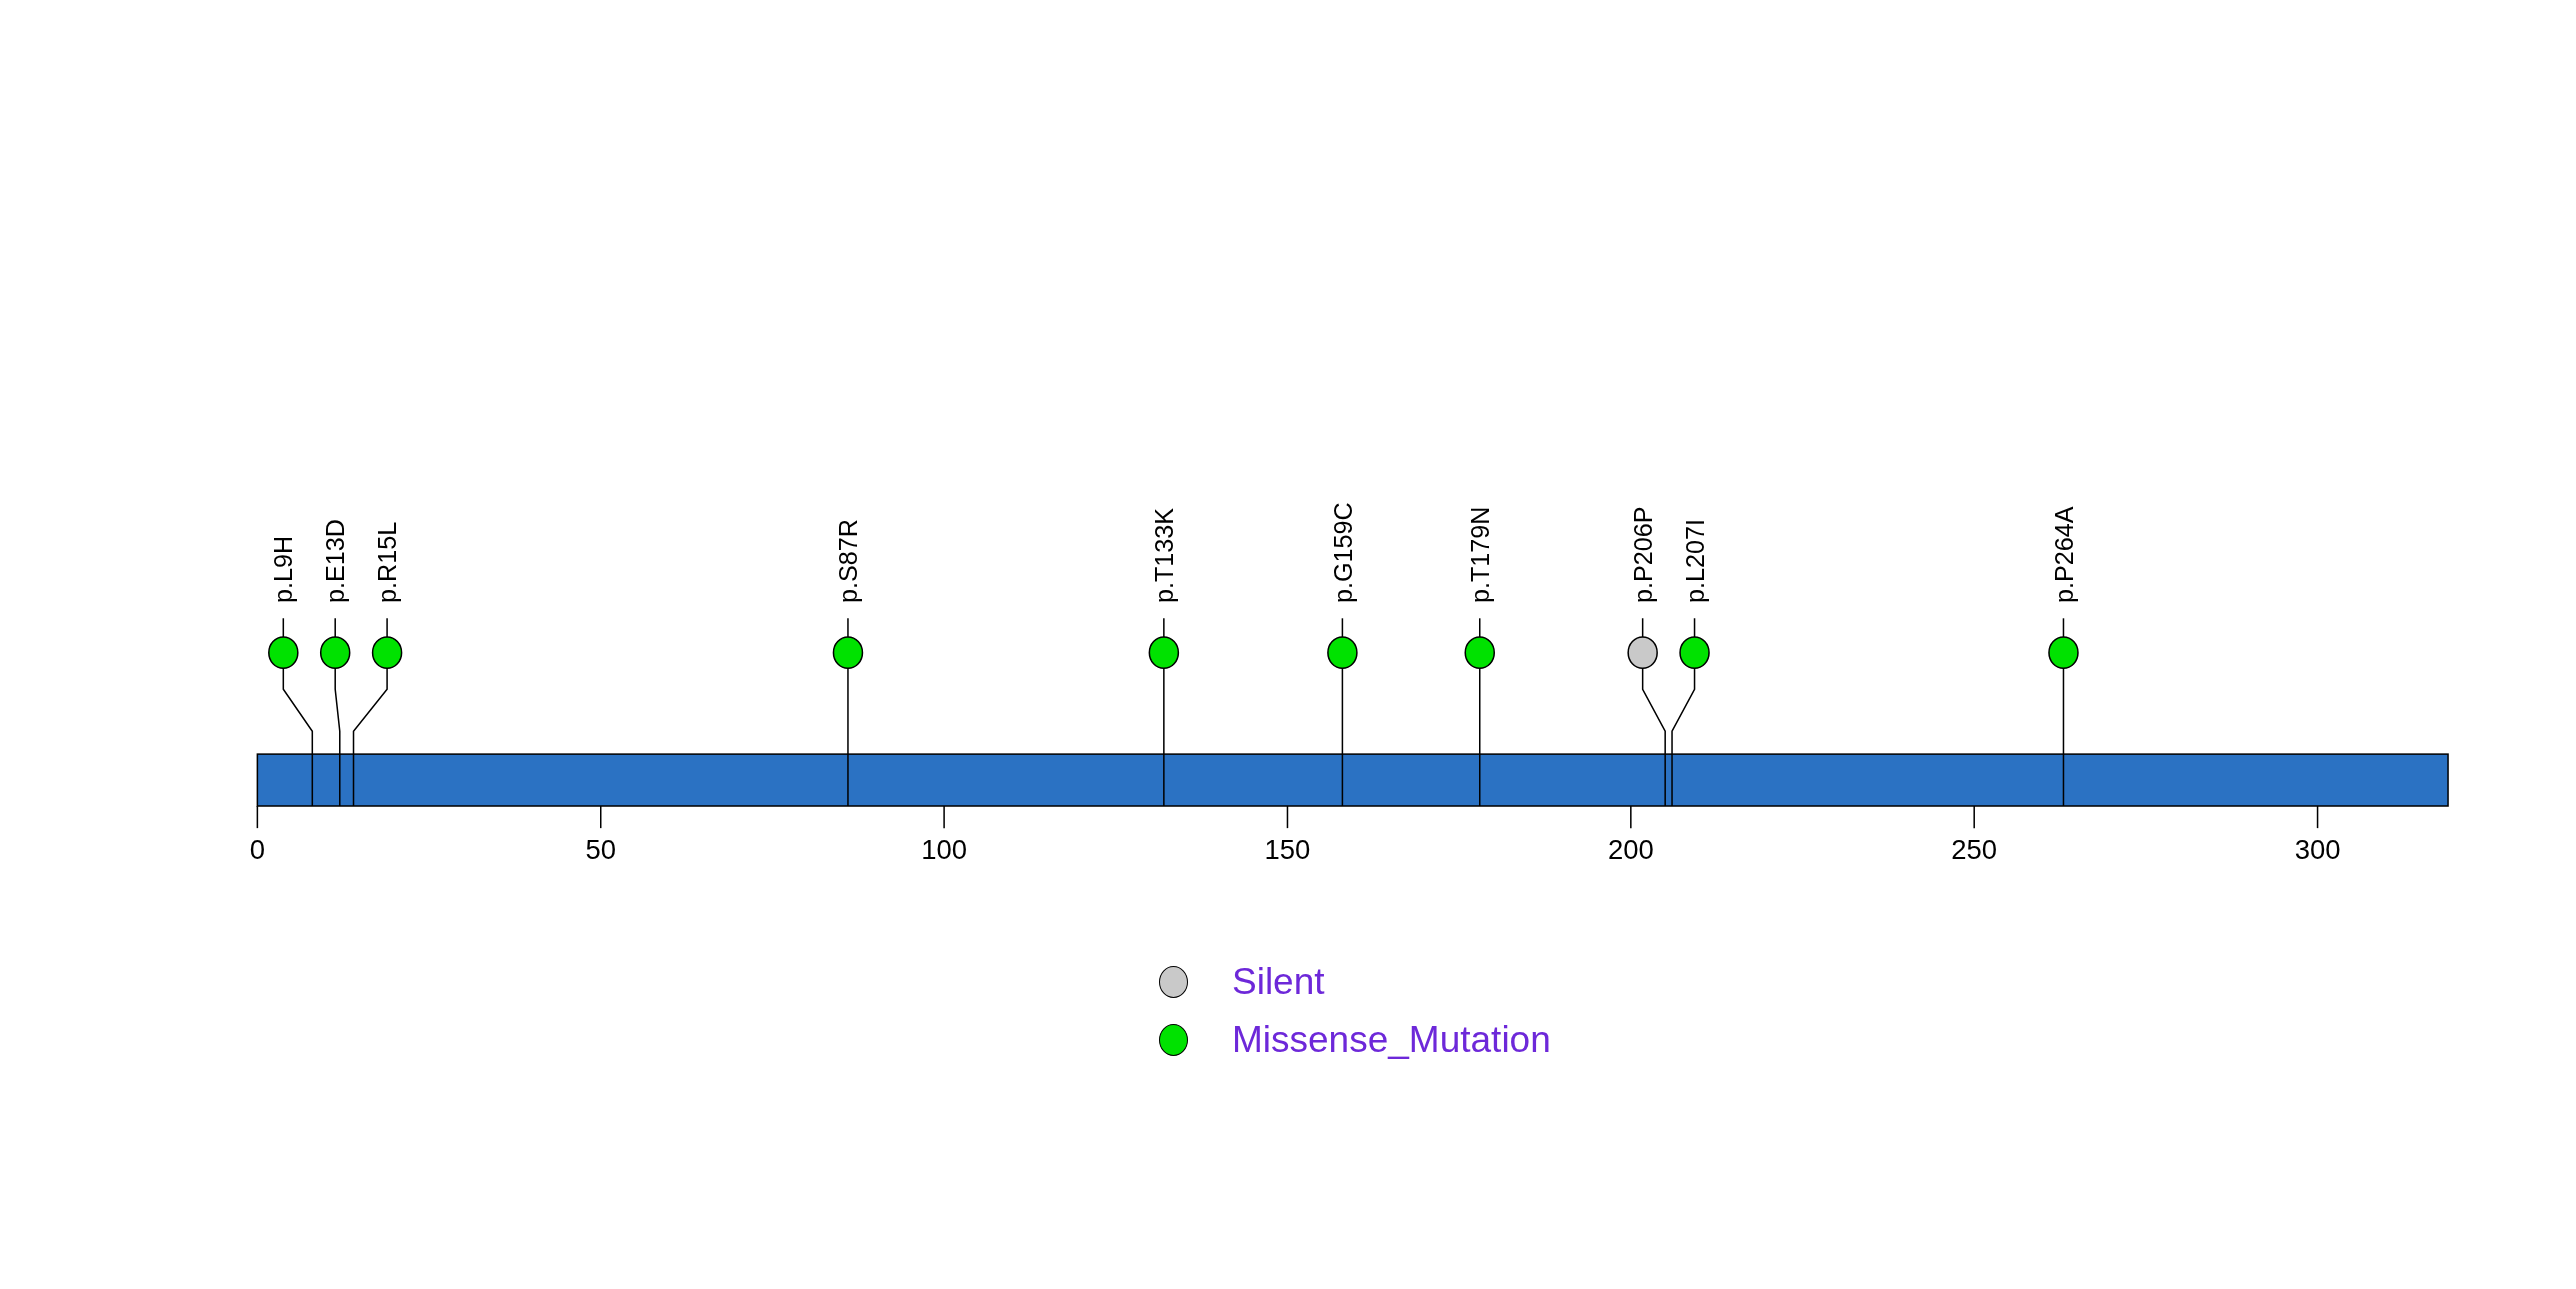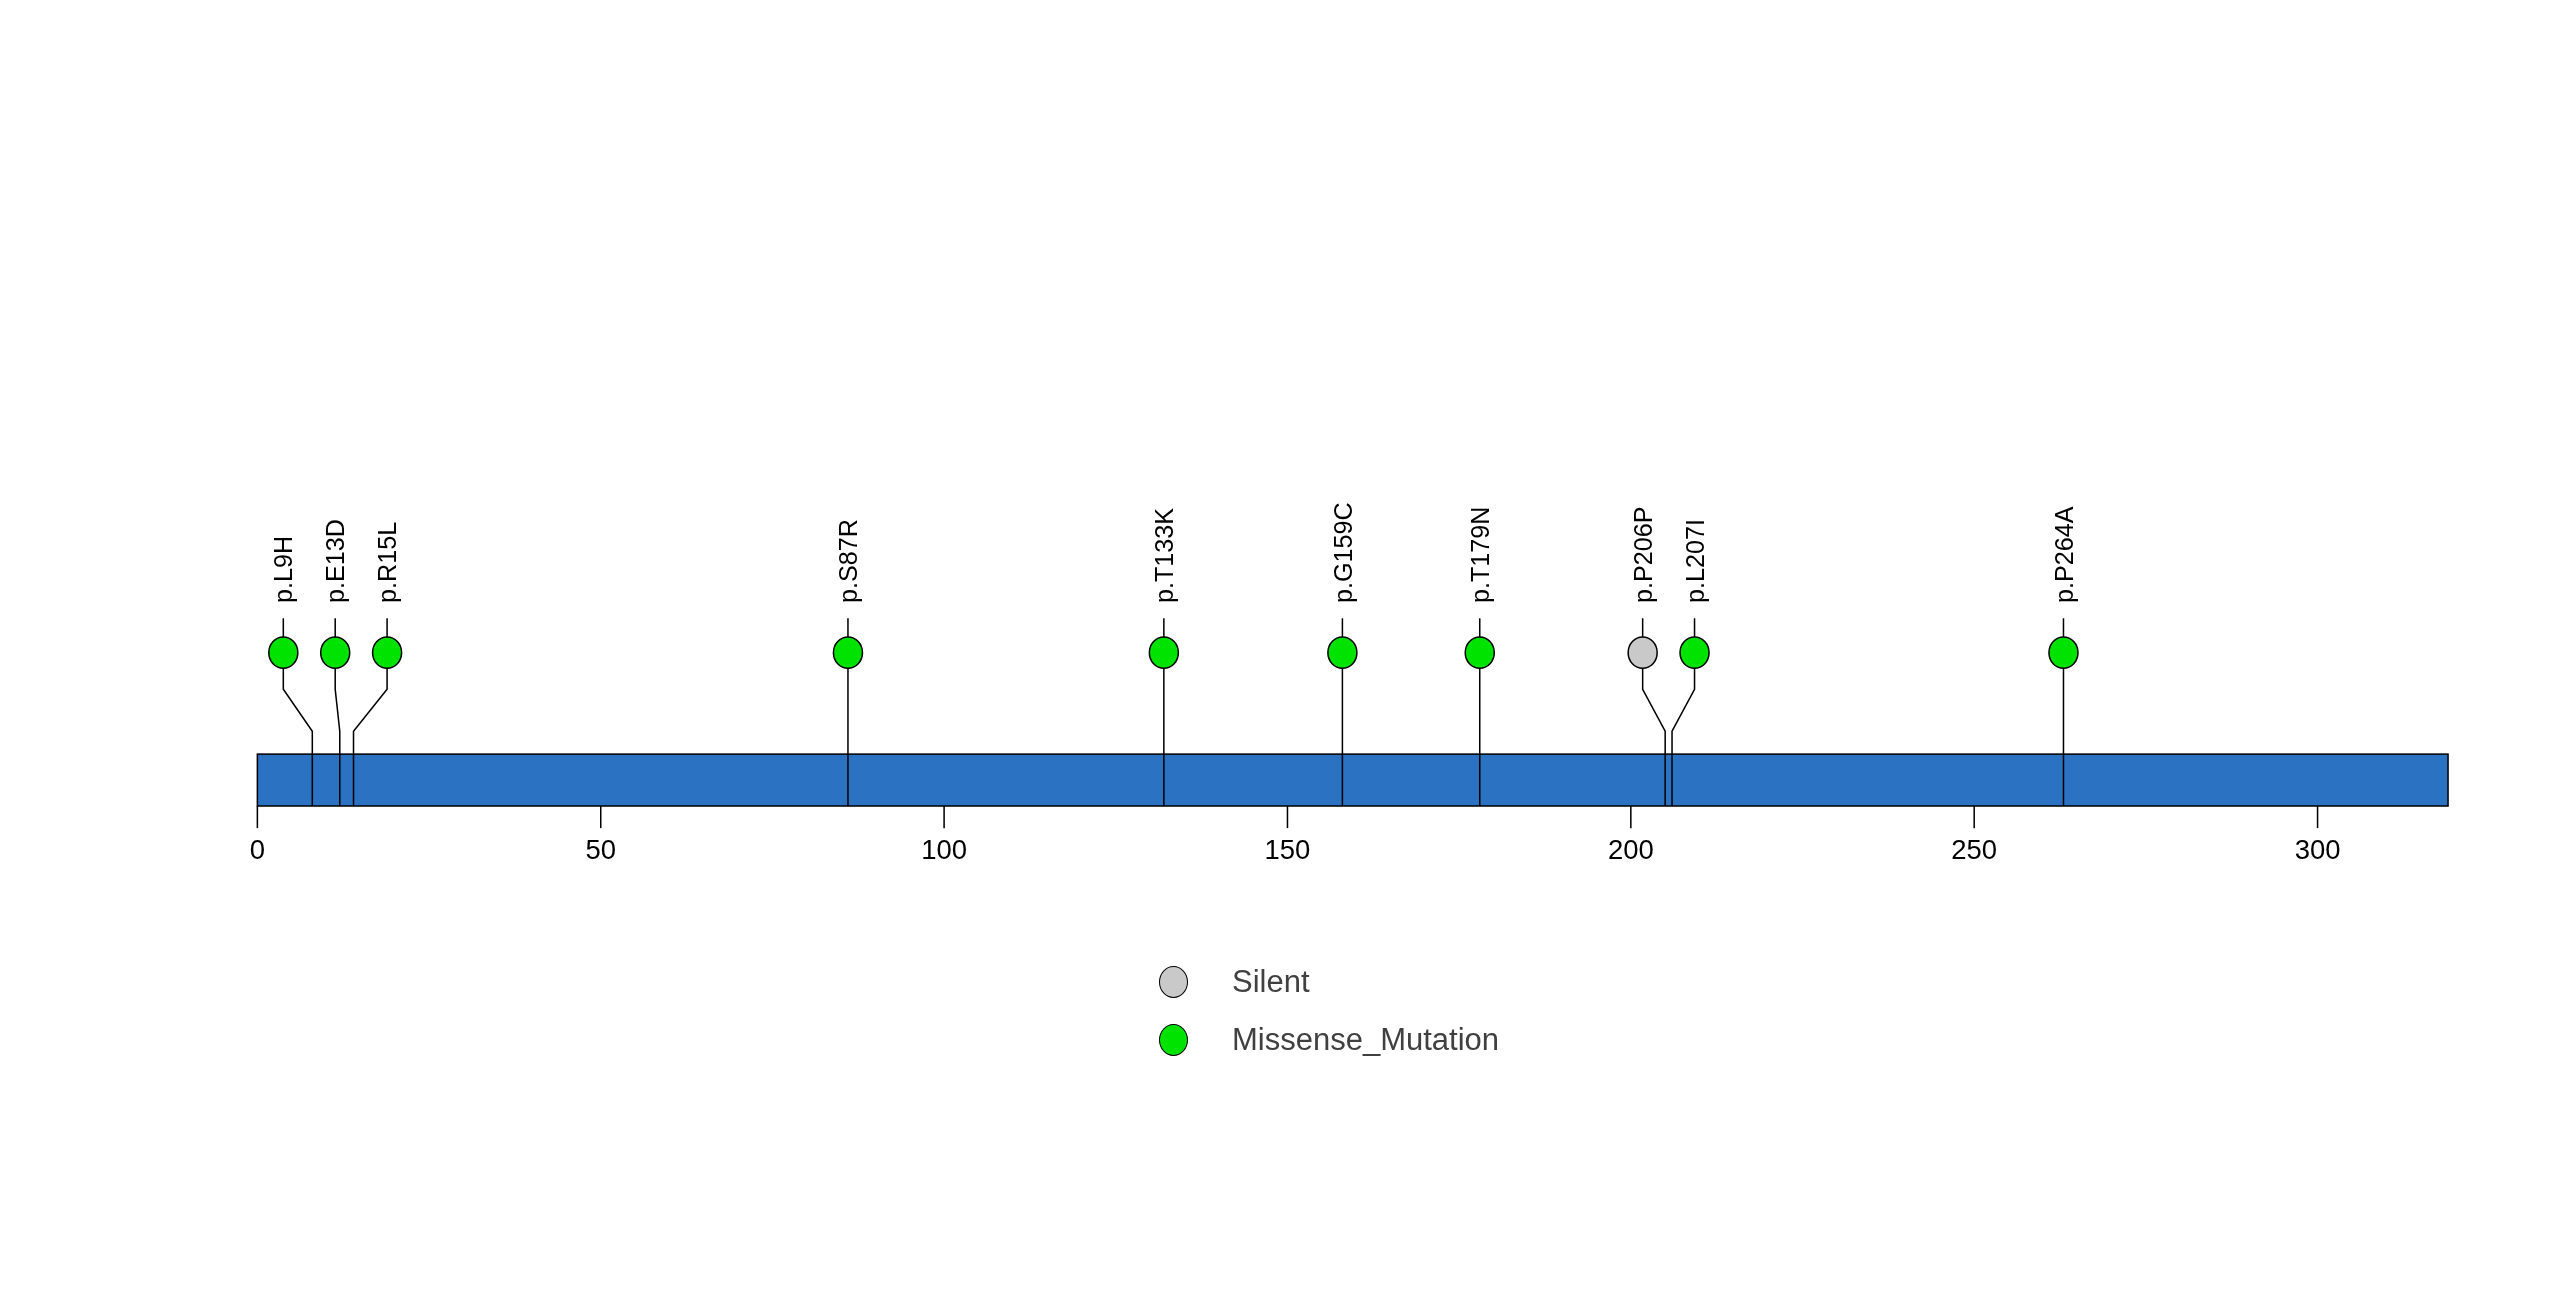--- a/index.html
+++ b/index.html
@@ -30,22 +30,22 @@
   .swatch {
     width: 29px;
     height: 32px;
     border: 1.5px solid #000000;
     border-radius: 50%;
     margin-right: 44px;
     flex: none;
     box-sizing: border-box;
   }
   .legend-label {
-    font-size: 31px;
-    color: #404040;
+    font-size: 37px;
+    color: #6d28d9;
     white-space: nowrap;
   }
 </style>
 </head>
 <body>
 
 <div class="figure">
 
   <svg id="plot" class="plot" width="2576" height="1290" viewBox="0 0 3376 1690" xmlns="http://www.w3.org/2000/svg">
       <rect x="337.3" y="988" width="2871" height="68" fill="#2B72C3" stroke="#000000" stroke-width="2"></rect>

